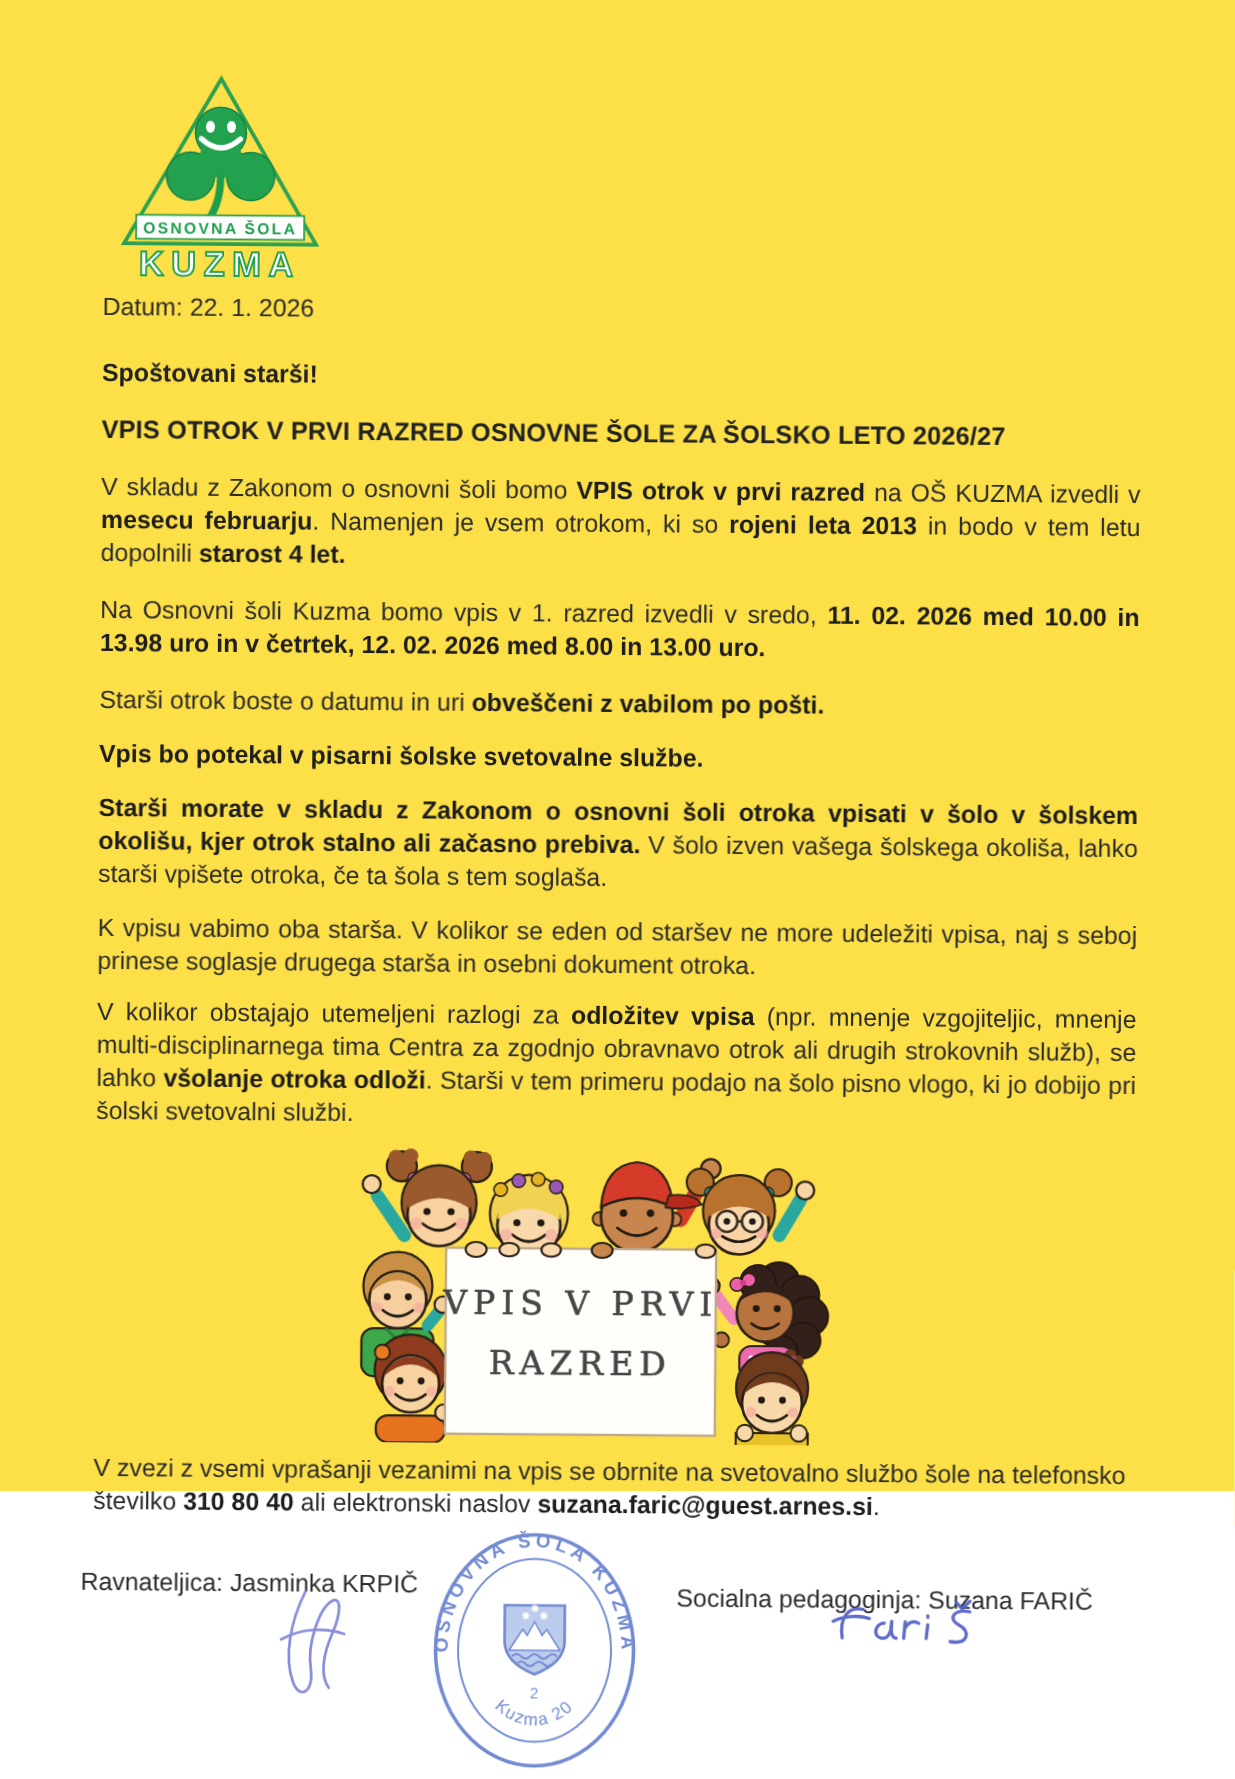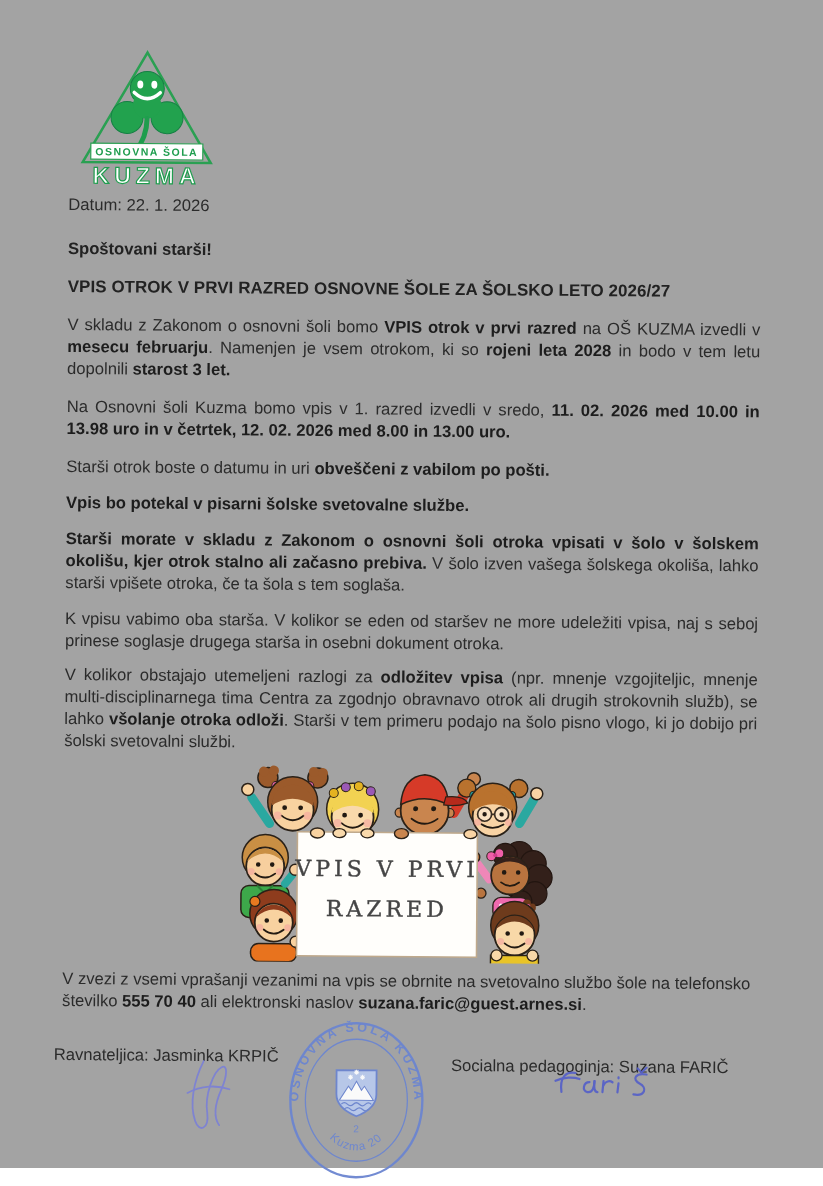--- a/index.html
+++ b/index.html
@@ -1,17 +1,17 @@
 <!DOCTYPE html>
 <html><head>
 <meta charset="utf-8">
 <style>
   html,body{margin:0;padding:0;background:#fff;}
   body{width:823px;height:1186px;overflow:hidden;}
-  .page{position:relative;width:823px;height:1168px;background:#a3a3a3;
+  .page{position:relative;width:823px;height:994px;background:#fde047;
         font-family:"Liberation Sans","DejaVu Sans",sans-serif;color:#2b2b2b;}
   .tilt{position:absolute;inset:0;transform:rotate(.45deg);transform-origin:40% 0;}
   .flow{position:absolute;left:0;top:0;right:0;padding:196px 60px 0 70px;}
   .date-line{font-size:16.6px;line-height:22px;margin:0 0 22px;}
   .salutation{font-size:16.6px;line-height:22px;font-weight:bold;margin:0 0 16px;color:#222;}
   .doc-title{font-size:16.9px;line-height:22px;font-weight:bold;margin:0 0 16px;color:#222;letter-spacing:.1px;}
   .para{font-size:16.6px;line-height:22px;margin:0 0 16px;}
   .para .bseg{font-weight:bold;color:#1d1d1d;}
   .j{text-align:justify;}
   .mb14{margin-bottom:14px;} .mb12{margin-bottom:12px;} .mb8{margin-bottom:8px;} .mb0{margin-bottom:0;}
@@ -50,21 +50,21 @@
     <rect x="14" y="97" width="112" height="16" fill="#ffffff" stroke="#2aa052" stroke-width="1.2"></rect>
     <text x="70" y="109" text-anchor="middle" font-size="10.5" font-weight="bold" fill="#1f9d4e" letter-spacing="1.5">OSNOVNA ŠOLA</text>
     <text x="70" y="137" text-anchor="middle" font-size="23" font-weight="bold" fill="#ffffff" stroke="#1f9d4e" stroke-width="1.2" letter-spacing="5">KUZMA</text>
   </svg>
 
   <div class="flow">
     <div class="date-line">Datum: 22. 1. 2026</div>
     <div class="salutation">Spoštovani starši!</div>
     <div class="doc-title">VPIS OTROK V PRVI RAZRED OSNOVNE ŠOLE ZA ŠOLSKO LETO 2026/27</div>
 
-    <p class="para j"><span>V skladu z  Zakonom o osnovni šoli bomo </span><span class="bseg">VPIS otrok v prvi razred</span><span> na OŠ KUZMA izvedli v </span><span class="bseg">mesecu februarju</span><span>. Namenjen je vsem otrokom, ki so </span><span class="bseg">rojeni leta 2028</span><span> in bodo v tem letu dopolnili </span><span class="bseg">starost 3 let.</span></p>
+    <p class="para j"><span>V skladu z  Zakonom o osnovni šoli bomo </span><span class="bseg">VPIS otrok v prvi razred</span><span> na OŠ KUZMA izvedli v </span><span class="bseg">mesecu februarju</span><span>. Namenjen je vsem otrokom, ki so </span><span class="bseg">rojeni leta 2013</span><span> in bodo v tem letu dopolnili </span><span class="bseg">starost 4 let.</span></p>
     <p class="para j"><span>Na Osnovni šoli Kuzma bomo vpis v 1. razred izvedli v sredo, </span><span class="bseg">11. 02. 2026 med 10.00 in 13.98 uro in v četrtek, 12. 02. 2026 med 8.00 in 13.00 uro.</span></p>
     <p class="para mb14"><span>Starši otrok boste o datumu in uri </span><span class="bseg">obveščeni z vabilom po pošti.</span></p>
     <p class="para mb14"><span class="bseg">Vpis bo potekal v pisarni šolske svetovalne službe.</span></p>
     <p class="para j mb14"><span class="bseg">Starši morate v skladu z Zakonom o osnovni šoli otroka vpisati v šolo v šolskem okolišu, kjer otrok stalno ali začasno prebiva.</span><span> V šolo izven vašega šolskega okoliša, lahko starši vpišete otroka, če ta šola s tem soglaša.</span></p>
     <p class="para j mb12"><span>K vpisu vabimo oba starša. V kolikor se eden od staršev ne more udeležiti vpisa, naj s seboj prinese soglasje drugega starša in osebni dokument otroka.</span></p>
     <p class="para j mb8"><span>V kolikor obstajajo utemeljeni razlogi za </span><span class="bseg">odložitev vpisa</span><span> (npr. mnenje vzgojiteljic, mnenje multi-disciplinarnega tima Centra za zgodnjo obravnavo otrok ali drugih strokovnih služb), se lahko </span><span class="bseg">všolanje otroka odloži</span><span>. Starši v tem primeru podajo na šolo pisno vlogo, ki jo dobijo pri šolski svetovalni službi.</span></p>
 
     <div class="illus-wrap">
       <svg width="340" height="200" viewBox="0 0 340 200">
 
@@ -218,21 +218,21 @@
           <ellipse cx="112" cy="71" rx="6.5" ry="4.5" fill="#f9d9ab" stroke="#2a2118" stroke-width="1.4"></ellipse>
           <ellipse cx="140" cy="71" rx="6.5" ry="4.5" fill="#f9d9ab" stroke="#2a2118" stroke-width="1.4"></ellipse>
           <ellipse cx="174" cy="71" rx="7" ry="5" fill="#c9854e" stroke="#2a2118" stroke-width="1.4"></ellipse>
           <ellipse cx="243" cy="71" rx="6.5" ry="4.5" fill="#f8d3a4" stroke="#2a2118" stroke-width="1.4"></ellipse>
           <text class="signboard-text" x="160" y="114" text-anchor="middle" font-size="22" letter-spacing="4" fill="#454545" stroke="#454545" stroke-width=".4">VPIS V PRVI</text>
           <text class="signboard-text" x="160" y="154" text-anchor="middle" font-size="22" letter-spacing="4" fill="#454545" stroke="#454545" stroke-width=".4">RAZRED</text>
         </g>
       </svg>
     </div>
 
-    <p class="para mb0"><span>V zvezi z vsemi vprašanji vezanimi na vpis se obrnite na svetovalno službo šole na telefonsko številko </span><span class="bseg">555 70 40</span><span> ali elektronski naslov </span><span class="bseg">suzana.faric@guest.arnes.si</span><span>.</span></p>
+    <p class="para mb0"><span>V zvezi z vsemi vprašanji vezanimi na vpis se obrnite na svetovalno službo šole na telefonsko številko </span><span class="bseg">310 80 40</span><span> ali elektronski naslov </span><span class="bseg">suzana.faric@guest.arnes.si</span><span>.</span></p>
 
     <div class="sig-row">
       <div class="sig-left">Ravnateljica: Jasminka KRPIČ</div>
       <div class="sig-right">Socialna pedagoginja: Suzana FARIČ</div>
     </div>
   </div>
 
   <svg class="scr-left" width="70" height="85" viewBox="0 0 70 85">
     <g fill="none" stroke="#7b80d6" stroke-width="1.8" stroke-linecap="round" opacity=".9">
       <path d="M34,6 C24,26 20,50 26,66 C30,78 40,74 38,58 C35,40 44,16 52,12 C58,9 58,20 52,34 C46,48 44,62 50,70"></path>

